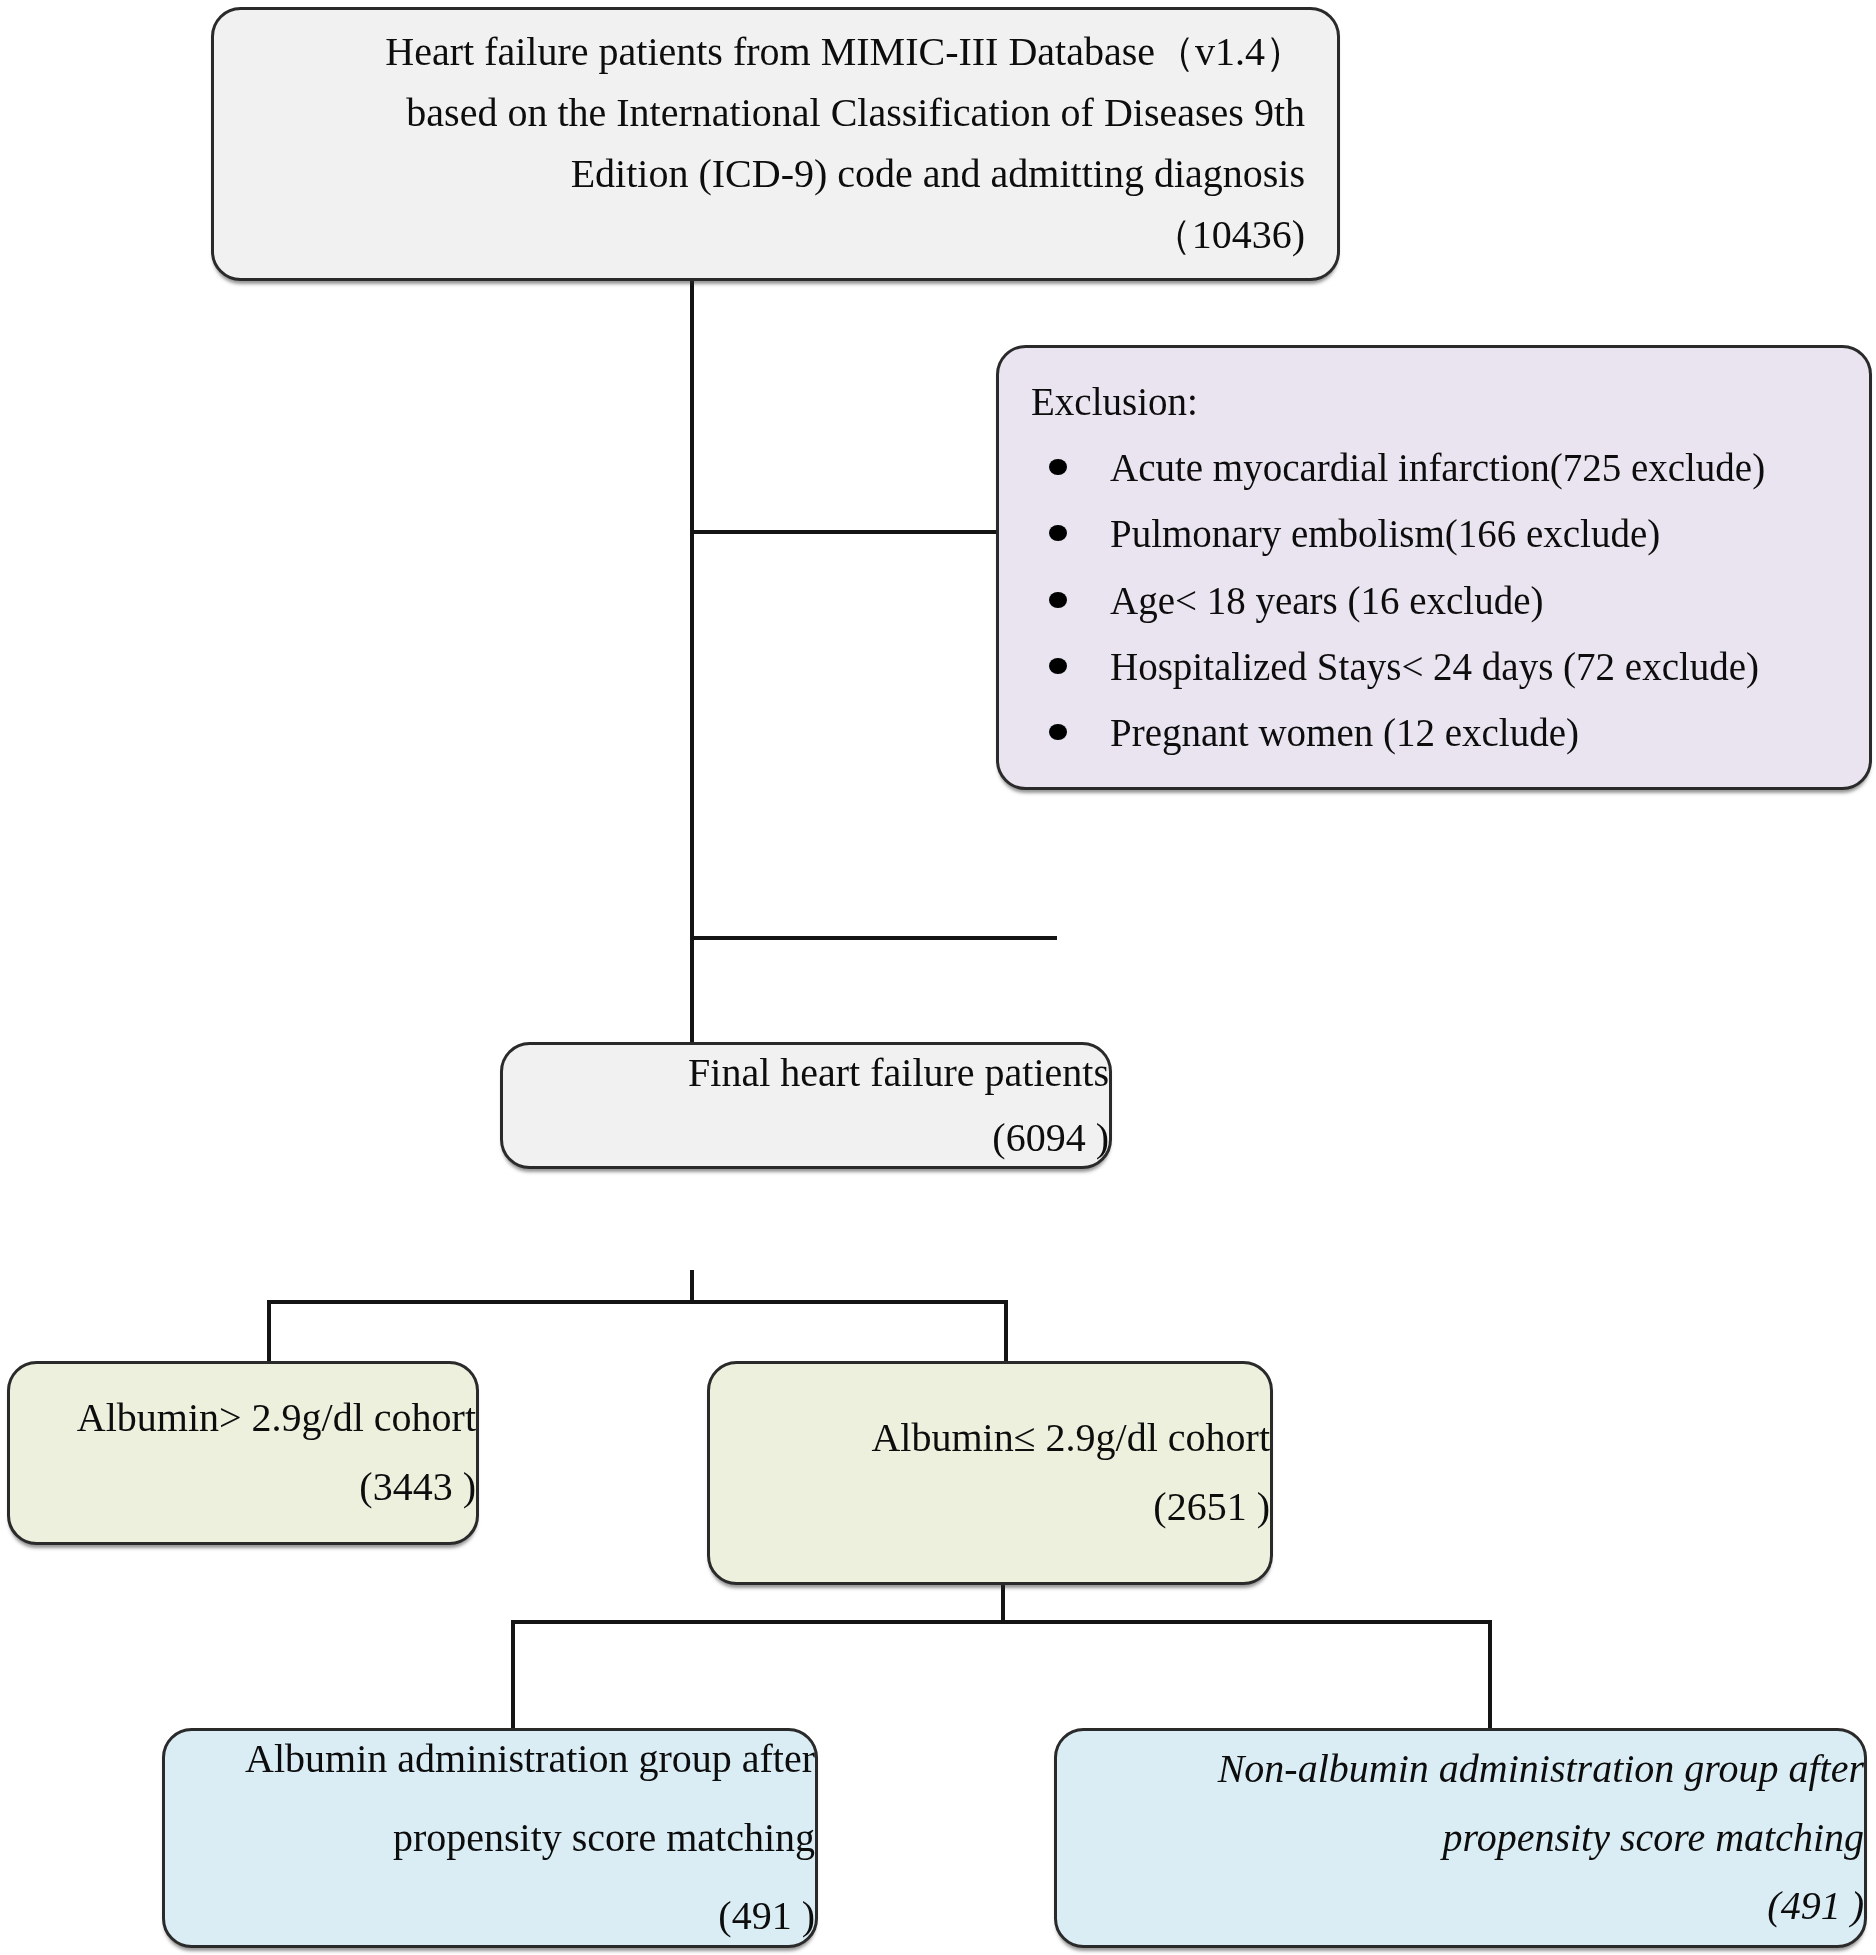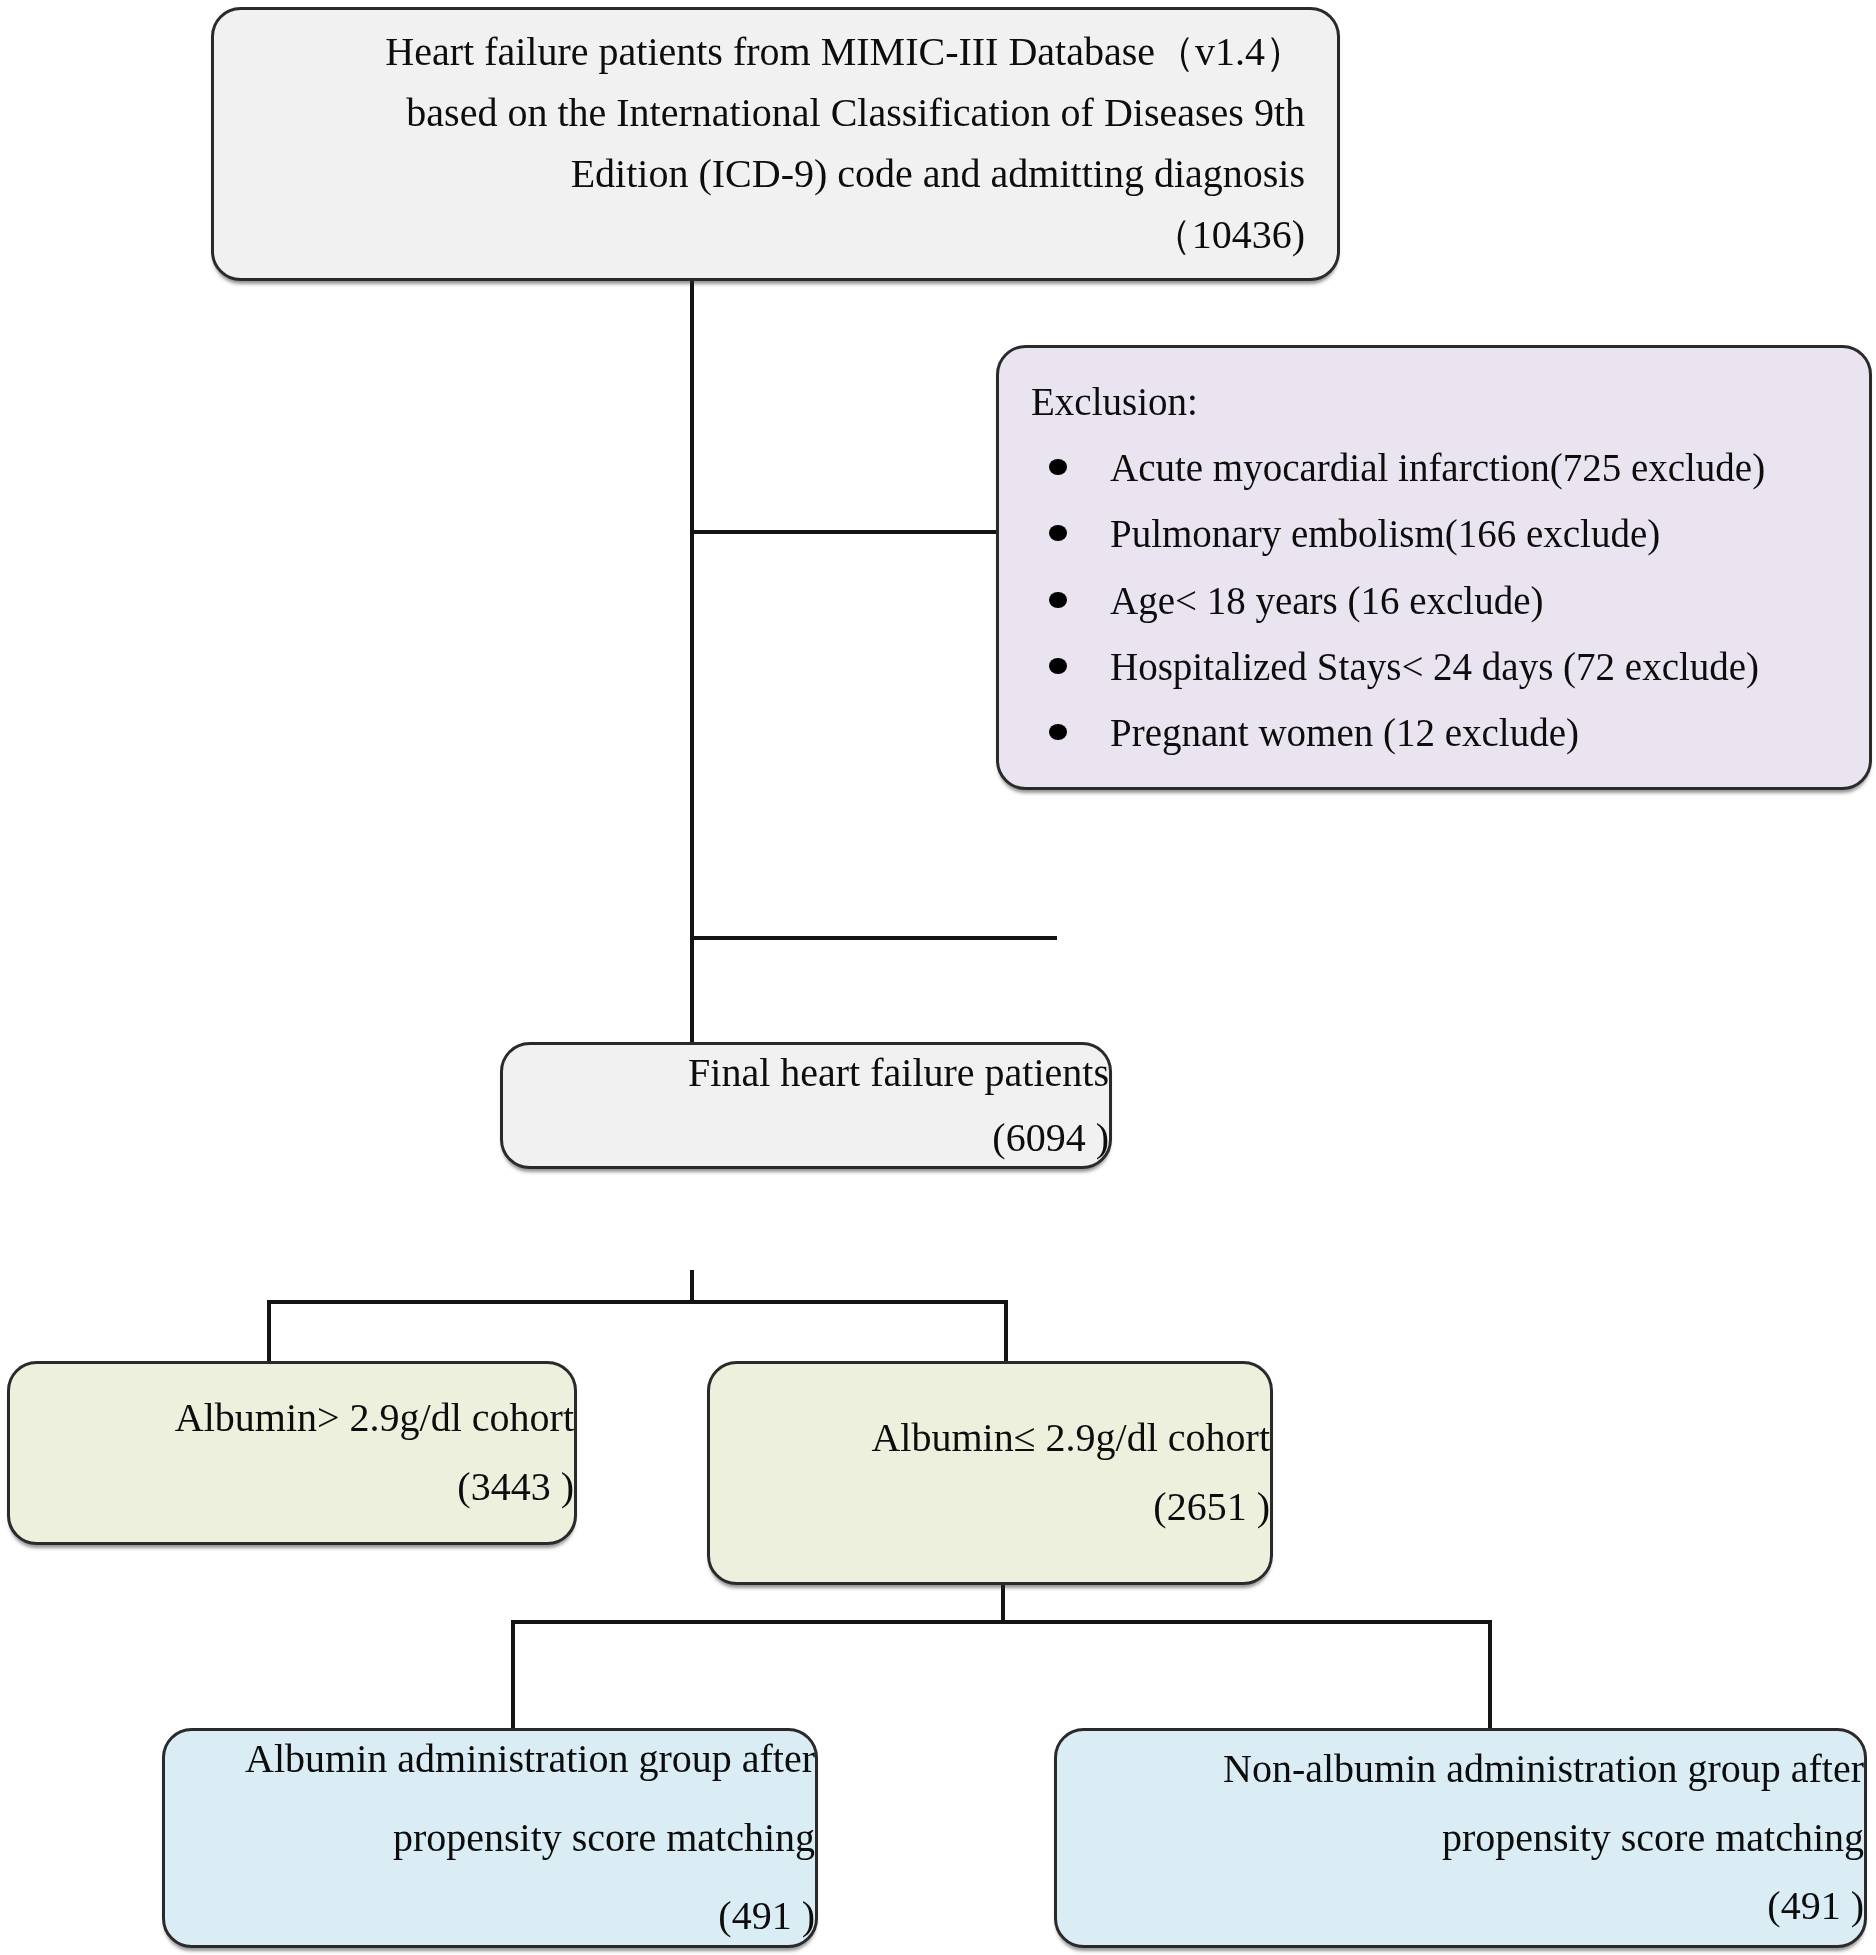--- a/index.html
+++ b/index.html
@@ -34,24 +34,24 @@
     align-items: flex-start;
     text-align: left;
   }
   .conn { position: absolute; background: #141414; }
 
   
   .b-source   { left: 211px;  top: 7px;   width: 1129px; height: 274px;  padding: 7px 32px; line-height: 1.52; }
   .b-excl     { left: 996px; top: 345px;  width: 876px; height: 445px;  padding: 21px 26px 21px 32px; font-size: 39px; line-height: 1.7; }
   .b-repeat   { left: 1055px; top: 855px; width: 721px; height: 184px;  padding: 14px 21px 14px 39px; line-height: 1.82; }
   .b-final    { left: 500px;  top: 1042px; width: 612px;  height: 127px;  line-height: 1.62; }
-  .b-cohortL  { left: 7px;   top: 1361px; width: 570px;  height: 184px;  line-height: 1.72; }
+  .b-cohortL  { left: 7px;   top: 1361px; width: 472px;  height: 184px;  line-height: 1.72; }
   .b-cohortR  { left: 707px; top: 1361px; width: 566px;  height: 224px;  line-height: 1.72; }
   .b-psmL     { left: 162px;  top: 1728px; width: 656px; height: 220px;  line-height: 1.72; gap: 10px; }
-  .b-psmR     { left: 1054px; top: 1728px; width: 813px; height: 220px;  line-height: 1.72; }
+  .b-psmR     { left: 1054px; top: 1728px; width: 813px; height: 220px;  line-height: 1.72; font-style: italic; }
 
   .ex-title { display: block; }
   .ex-list { list-style: none; margin: 0; padding: 0; }
   .ex-list li {
     position: relative;
     padding-left: 79px;
     white-space: nowrap;
   }
   .ex-list li::before {
     content: "";

